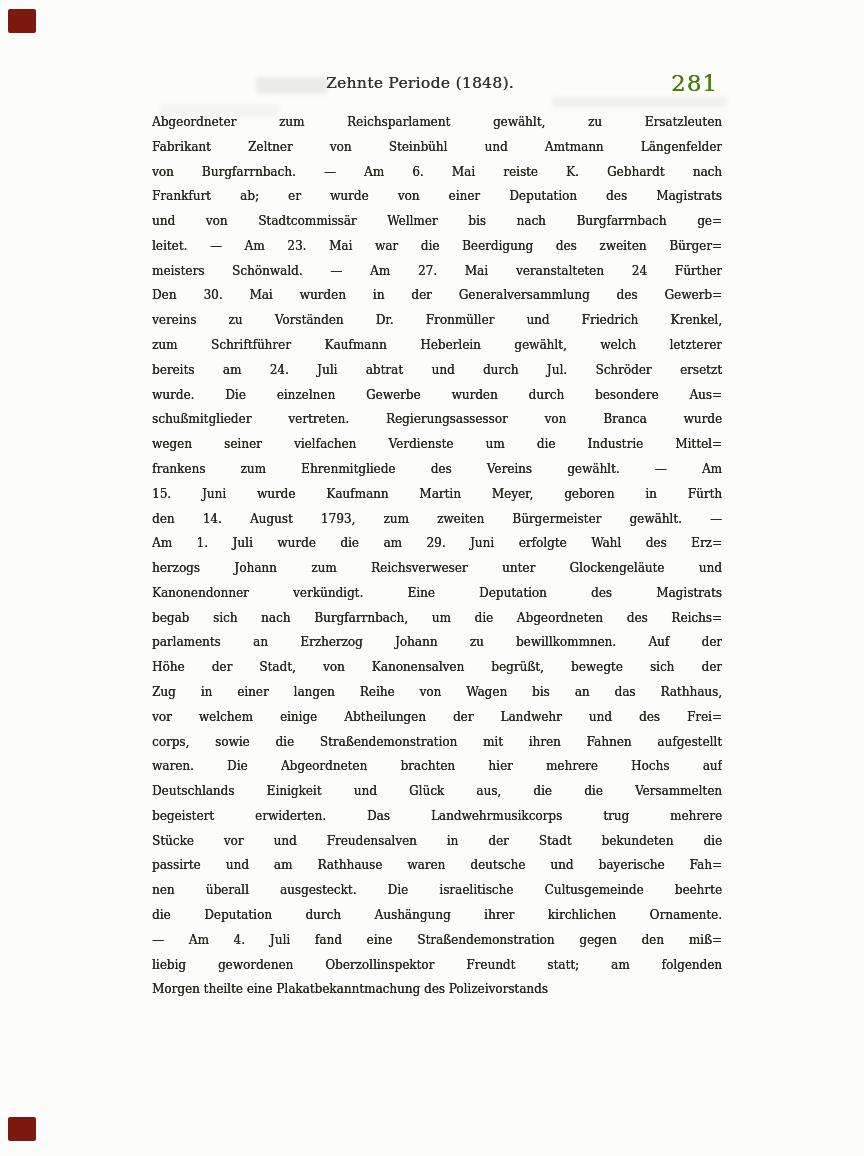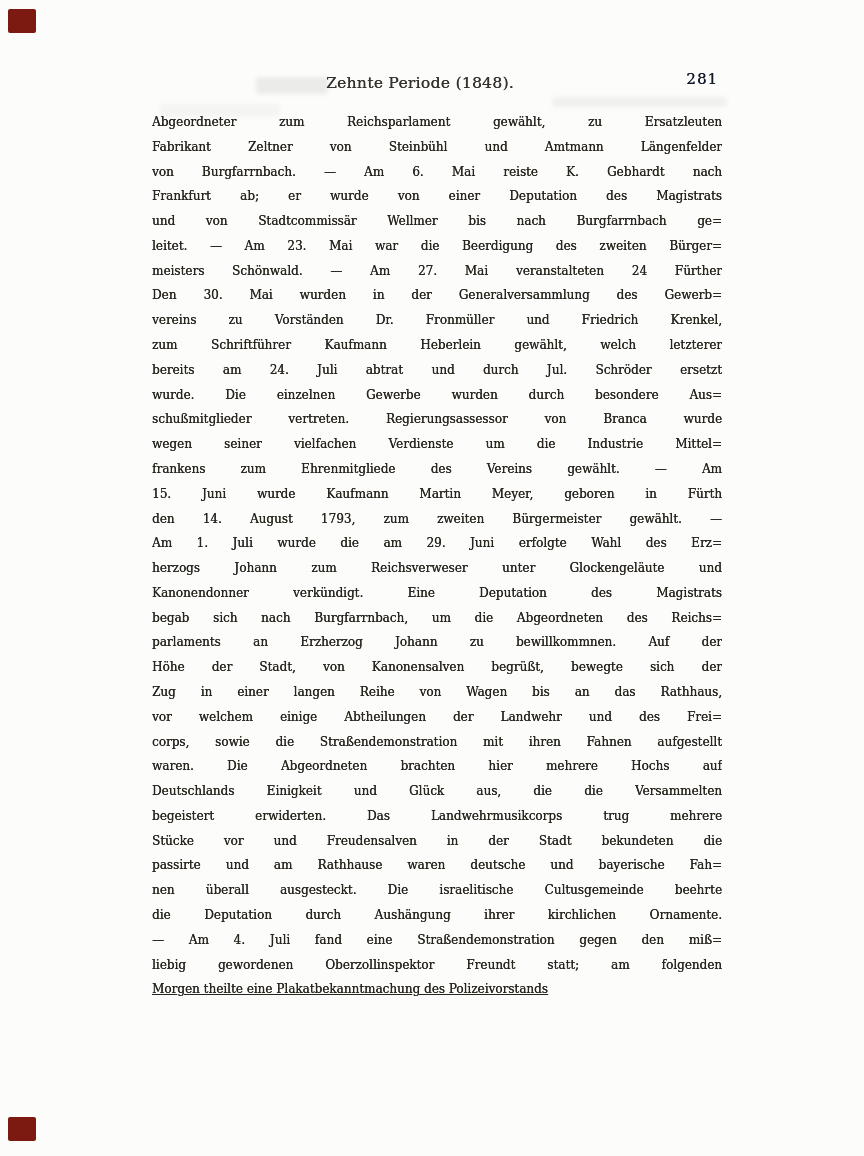--- a/index.html
+++ b/index.html
@@ -34,43 +34,43 @@
     transform: translateX(-50%);
     font-size: 15.5px;
     color: #35322d;
     letter-spacing: 0.3px;
     white-space: nowrap;
     text-shadow: 0.25px 0 0 currentColor;
   }
   .page-number {
     position: absolute;
     right: 146px; top: 70px;
-    font-size: 15px;
-    color: #0f172a;
+    font-size: 23px;
+    color: #4d7c0f;
     letter-spacing: 1px;
     text-shadow: 0.25px 0 0 currentColor;
   }
 
   .page-body {
     position: absolute;
     left: 152px; top: 110px;
     width: 570px;
   }
   .line {
     height: 24.79px;
     line-height: 24.79px;
     font-size: 12px;
     color: #29261f;
     text-align: justify;
     text-align-last: justify;
     overflow: hidden;
     white-space: normal;
     text-shadow: 0.25px 0 0 currentColor;
   }
-  .line:last-child { text-align-last: left; text-decoration: underline; }
+  .line:last-child { text-align-last: left; }
 </style>
 </head>
 <body>
 
 <div class="page">
 
   <div class="mark mark-tl" style="background: rgb(124, 26, 18);"></div>
   <div class="mark mark-bl" style="background: rgb(124, 26, 18);"></div>
 
   <div class="smudge s1"></div>

